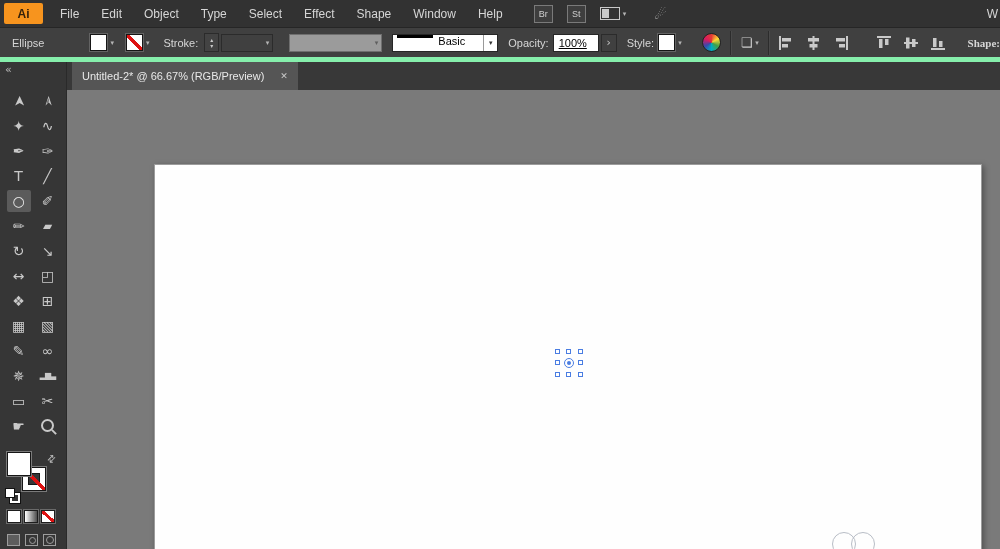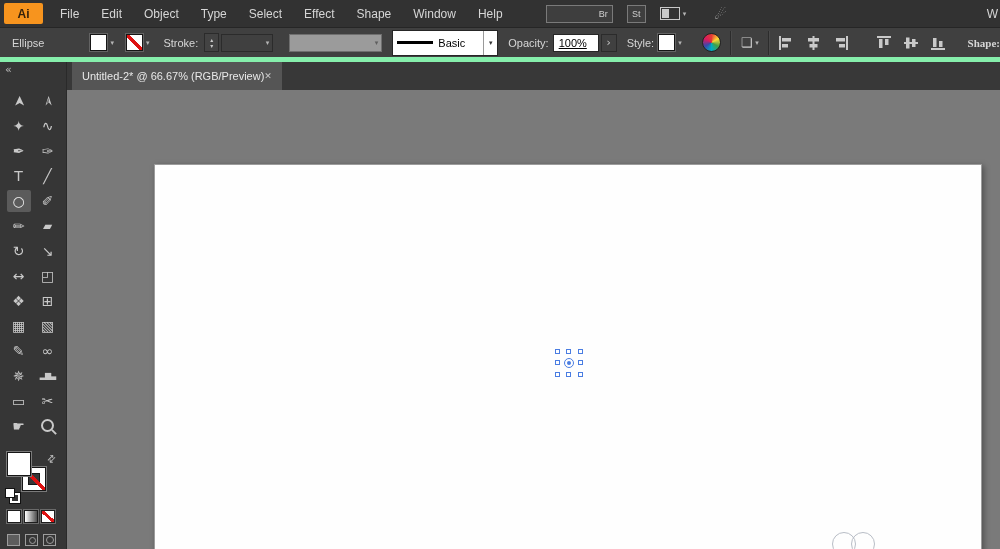--- a/index.html
+++ b/index.html
@@ -13,41 +13,41 @@
 
   
   .menubar{position:absolute;left:0;top:0;width:1000px;height:28px;background:#323232;
     display:flex;align-items:center;z-index:6;border-bottom:1px solid #262626;box-sizing:border-box;}
   .app-logo{width:39px;height:21px;margin-left:4px;background:#f7941e;color:#35210a;
     font-weight:bold;font-size:12px;display:flex;align-items:center;justify-content:center;border-radius:2px;flex:0 0 auto;}
   .menu-item{color:#d6d6d6;font-size:12px;padding:0 11px;line-height:28px;white-space:nowrap;cursor:default;}
   .menu-item:first-of-type{margin-left:6px;}
   .mini-btn{width:17px;height:16px;border:1px solid #7a7a7a;background:#3e3e3e;color:#d0d0d0;
     font-size:9px;display:flex;align-items:center;justify-content:center;flex:0 0 auto;}
-  .mini-btn.br{margin-left:32px;padding-left:48px;} .mini-btn.st{margin-left:14px;}
+  .mini-btn.br{margin-left:20px;} .mini-btn.st{margin-left:14px;}
   .ws-icon{margin-left:14px;display:flex;align-items:center;}
   .tiny-caret{color:#b5b5b5;font-size:7px;margin-left:3px;}
   .gpu{margin-left:28px;color:#9f9f9f;font-size:14px;}
   .mb-right{margin-left:auto;margin-right:2px;color:#d6d6d6;font-size:12px;}
 
   
   .controlbar{position:absolute;left:0;top:28px;width:1000px;height:34px;background:#404040;
     border-bottom:5px solid #86efac;box-sizing:border-box;display:flex;align-items:center;
     font-size:11px;color:#d6d6d6;z-index:5;}
   .cb-label{white-space:nowrap;}
   .swatch{width:15px;height:15px;background:#fff;border:1px solid #161616;box-shadow:0 0 0 1px #636363;flex:0 0 auto;}
   .swatch-none{background-color:#fff;background-image:linear-gradient(to top right,transparent 43%,#dd1111 43%,#dd1111 57%,transparent 57%);}
   .stepper{width:13px;height:17px;background:#434343;border:1px solid #2b2b2b;display:flex;flex-direction:column;
     align-items:center;justify-content:center;color:#c9c9c9;flex:0 0 auto;}
   .stepper span{font-size:6px;line-height:6px;}
   .dd-dark{width:52px;height:18px;background:#404040;border:1px solid #2b2b2b;position:relative;flex:0 0 auto;box-sizing:border-box;}
   .dd-dark .dd-caret,.dd-dis .dd-caret{position:absolute;right:3px;top:4px;font-size:7px;color:#b5b5b5;}
   .dd-dis{width:93px;height:18px;background:#9b9b9b;border:1px solid #6f6f6f;position:relative;flex:0 0 auto;box-sizing:border-box;}
   .dd-dis .dd-caret{color:#5f5f5f;}
-  .dd-white{width:106px;height:26px;background:#fff;border:1px solid #262626;display:flex;align-items:center;
+  .dd-white{width:106px;height:18px;background:#fff;border:1px solid #262626;display:flex;align-items:flex-start;
     color:#000;flex:0 0 auto;box-sizing:border-box;position:relative;}
   .dd-white .stroke-line{width:36px;height:3px;background:#000;margin:0 5px 0 4px;}
   .dd-white .dd-end{position:absolute;right:0;top:0;bottom:0;width:13px;border-left:1px solid #9a9a9a;
     display:flex;align-items:center;justify-content:center;font-size:7px;color:#333;}
   .val-box{width:46px;height:18px;background:#fff;border:1px solid #262626;color:#000;display:flex;
     align-items:center;padding-left:5px;flex:0 0 auto;box-sizing:border-box;}
   .more-btn{width:16px;height:18px;background:#404040;border:1px solid #2b2b2b;color:#c9c9c9;display:flex;
     align-items:center;justify-content:center;font-size:11px;margin-left:2px;flex:0 0 auto;box-sizing:border-box;}
   .recolor{width:17px;height:17px;border-radius:50%;border:1px solid #222;flex:0 0 auto;
     background:conic-gradient(#e53935,#fdd835,#43a047,#00acc1,#3949ab,#d81b60,#e53935);}
@@ -96,21 +96,21 @@
   .mode{width:13px;height:12px;border:1px solid #9d9d9d;position:relative;box-sizing:border-box;}
   .mode.active{background:#5d5d5d;}
   .mode.behind::after{content:"";position:absolute;right:1px;bottom:1px;width:5px;height:5px;
     border:1px solid #9d9d9d;border-radius:50%;}
   .mode.inside::after{content:"";position:absolute;left:2px;top:1px;width:6px;height:6px;
     border:1px solid #9d9d9d;border-radius:50%;}
 
   
   .tabbar{position:absolute;left:67px;top:62px;width:933px;height:28px;background:#383838;display:flex;z-index:3;}
   .doc-tab{margin-left:5px;height:28px;background:#555555;display:flex;align-items:center;
-    padding:0 10px;color:#e8e8e8;font-size:11px;gap:0;white-space:nowrap;}
+    padding:0 10px;color:#e8e8e8;font-size:11px;gap:16px;white-space:nowrap;}
   .tab-close{font-size:9px;color:#c9c9c9;}
 
   
   .canvas{position:absolute;left:67px;top:90px;width:933px;height:459px;background:#7a7a7a;overflow:hidden;z-index:1;}
   .artboard{position:absolute;left:87px;top:74px;width:828px;height:400px;background:#fefefe;
     border:1px solid #9c9c9c;box-shadow:2px 2px 6px rgba(0,0,0,0.35);box-sizing:border-box;}
   .selection{position:absolute;left:403px;top:187px;width:22px;height:22px;}
   .handle{position:absolute;width:5px;height:5px;background:#fff;border:1px solid #4a7de2;box-sizing:border-box;}
   .h-tl{left:-3px;top:-3px;} .h-tm{left:8px;top:-3px;} .h-tr{left:20px;top:-3px;}
   .h-ml{left:-3px;top:8px;}                       .h-mr{left:20px;top:8px;}

